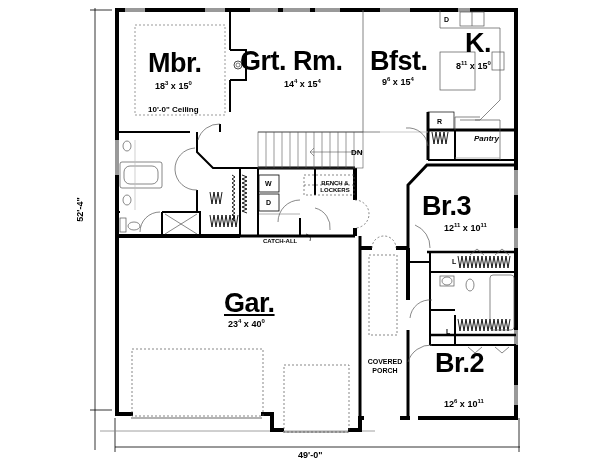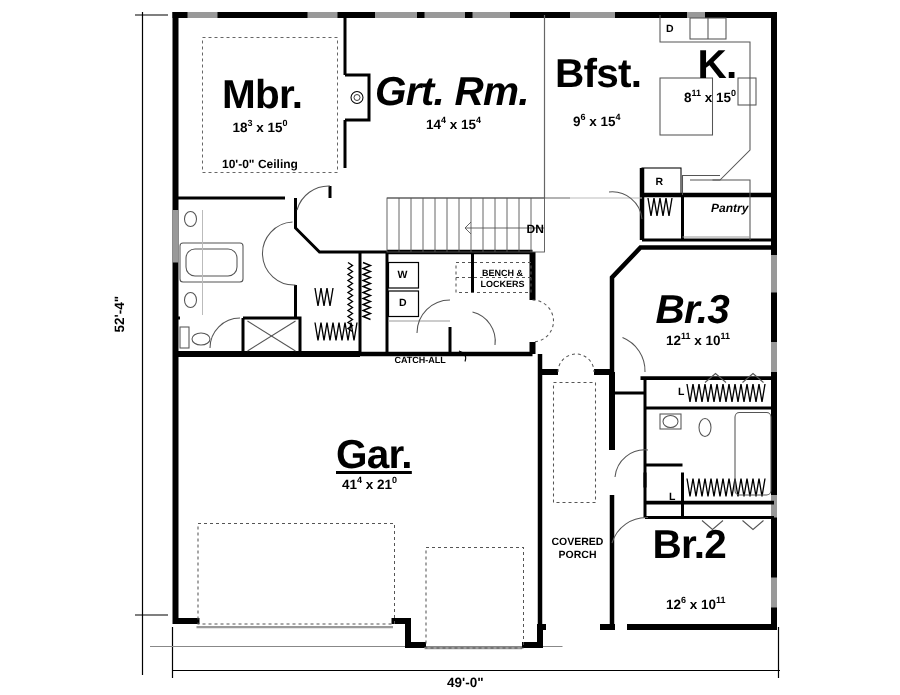--- a/index.html
+++ b/index.html
@@ -209,48 +209,48 @@
 
   <path d="M310 241 Q312 236 306 234" stroke="#000" stroke-width="0.7" fill="none"></path>
 </svg>
 
 <div class="lbl big" style="left:148px;top:50px;text-align:right;">Mbr.</div>
 <div class="lbl dim" style="left:155px;top:80px;">
   <span>18</span><sup>3</sup> x <span>15</span><sup>0</sup>
 </div>
 <div class="lbl sm" style="left:148px;top:106px;">10'-0" Ceiling</div>
 
-<div class="lbl big" style="left:250px;top:48px;font-style:italic;">Grt. Rm.</div>
+<div class="lbl big" style="left:240px;top:48px;">Grt. Rm.</div>
 <div class="lbl dim" style="left:284px;top:78px;">
   <span>14</span><sup>4</sup> x <span>15</span><sup>4</sup>
 </div>
 
-<div class="lbl big" style="left:370px;top:36px;">Bfst.</div>
+<div class="lbl big" style="left:370px;top:48px;">Bfst.</div>
 <div class="lbl dim" style="left:382px;top:76px;">
   <span>9</span><sup>6</sup> x <span>15</span><sup>4</sup>
 </div>
 
 <div class="lbl big" style="left:465px;top:30px;">K.</div>
 <div class="lbl dim" style="left:456px;top:60px;">
   <span>8</span><sup>11</sup> x <span>15</span><sup>0</sup>
 </div>
 
-<div class="lbl big" style="left:437px;top:193px;font-style:italic;">Br.3</div>
+<div class="lbl big" style="left:422px;top:193px;">Br.3</div>
 <div class="lbl dim" style="left:444px;top:222px;">
   <span>12</span><sup>11</sup> x <span>10</span><sup>11</sup>
 </div>
 
 <div class="lbl big" style="left:435px;top:350px;">Br.2</div>
 <div class="lbl dim" style="left:444px;top:398px;">
   <span>12</span><sup>6</sup> x <span>10</span><sup>11</sup>
 </div>
 
 <div class="lbl big" style="left:224px;top:290px;text-decoration:underline;">Gar.</div>
 <div class="lbl dim" style="left:228px;top:318px;">
-  <span>41</span><sup>4</sup> x <span>21</span><sup>0</sup>
+  <span>23</span><sup>4</sup> x <span>40</span><sup>0</sup>
 </div>
 
 <div class="lbl sm" style="left:474px;top:135px;font-style:italic;">Pantry</div>
 <div class="lbl sm" style="left:351px;top:149px;">DN</div>
 <div class="lbl tiny" style="left:361px;top:358px;width:48px;">
   <div>COVERED</div>
   <div style="margin-top:2px;">PORCH</div>
 </div>
 <div class="lbl tiny" style="left:314px;top:180px;width:42px;font-size:6px;">
   <div>BENCH &amp;</div>

